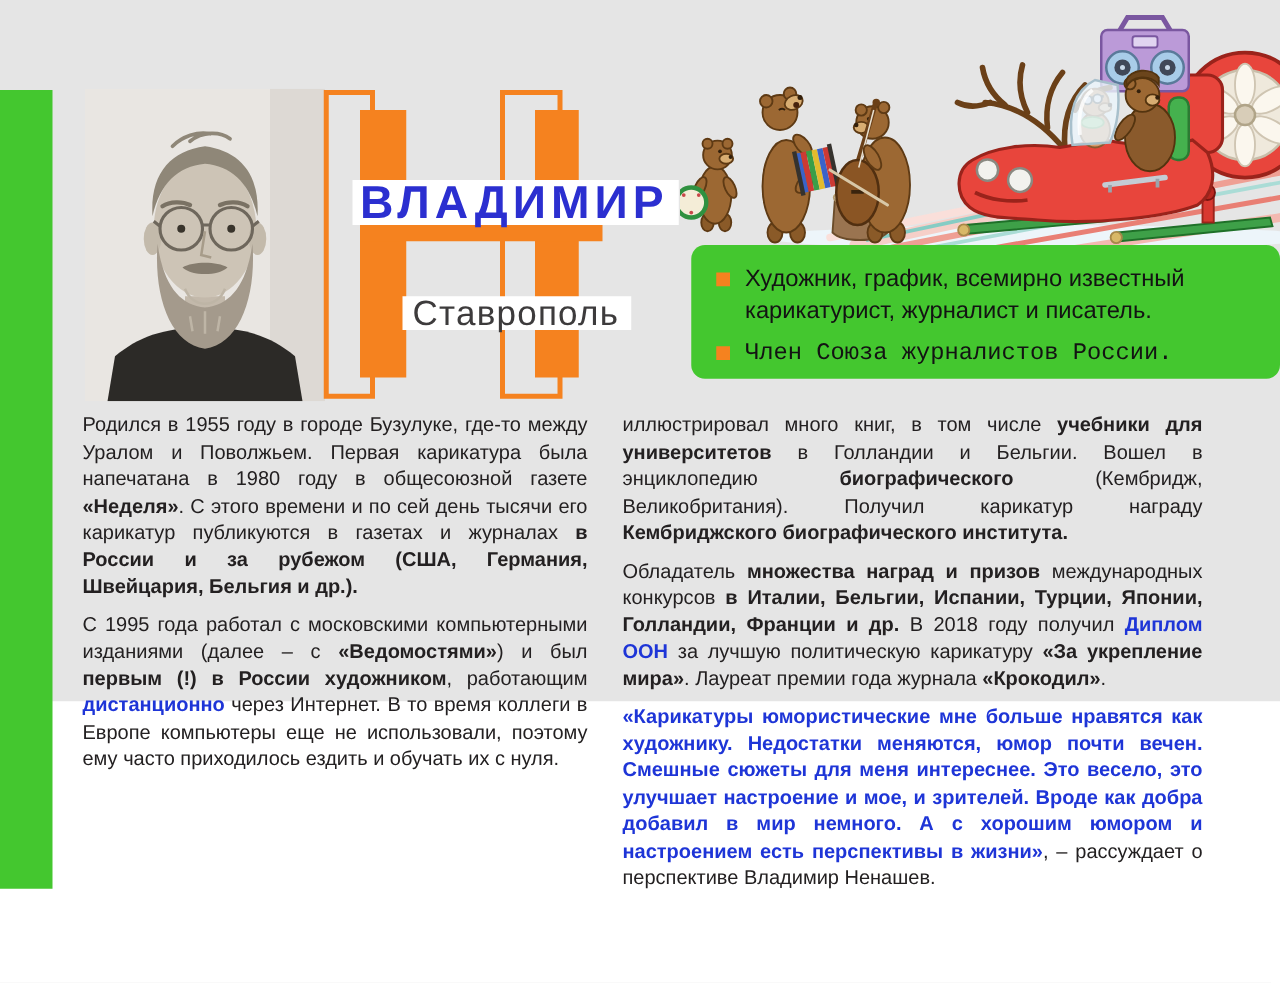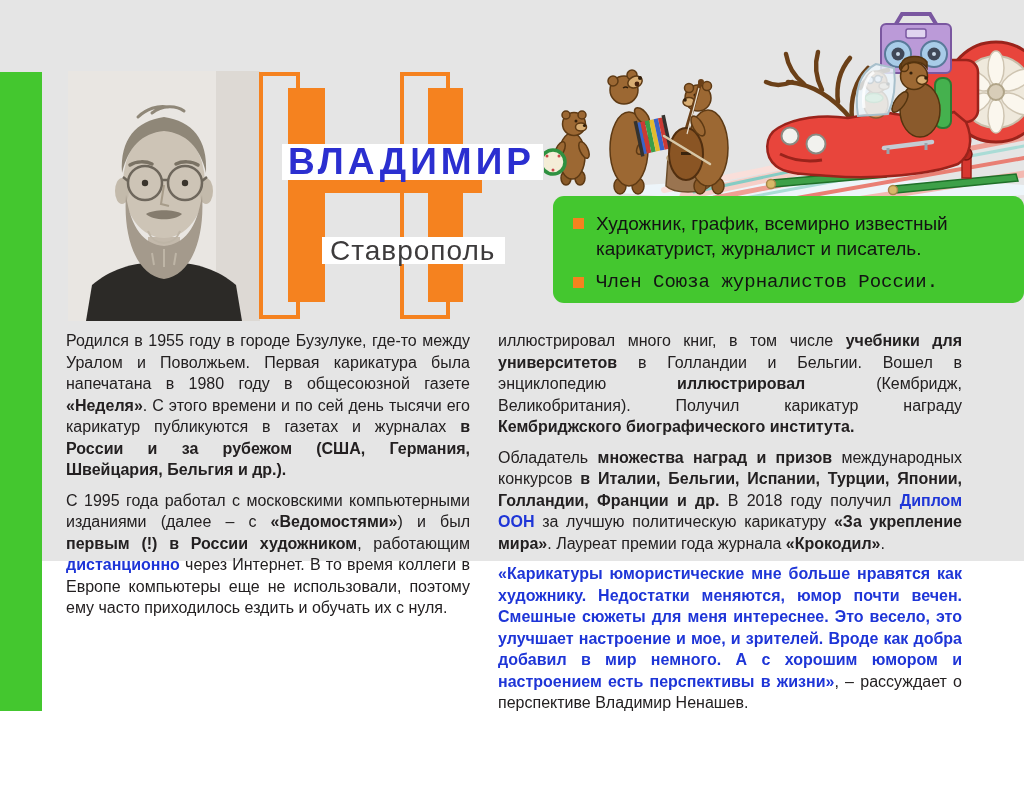--- a/index.html
+++ b/index.html
@@ -284,19 +284,19 @@
       <span class="txt">Член Союза журналистов России.</span>
     </div>
   </div>
 
   <div class="columns">
     <div class="col">
         <p class="para"><span>Родился в 1955 году в городе Бузулуке, где-то между Уралом и Поволжьем. Первая карикатура была напечатана в 1980 году в общесоюзной газете </span><span class="b">«Неделя»</span><span>. С этого времени и по сей день тысячи его карикатур публикуются в газетах и журналах </span><span class="b">в России и за рубежом (США, Германия, Швейцария, Бельгия и др.).</span></p>
         <p class="para"><span>С 1995 года работал с московскими компьютерными изданиями (далее – с </span><span class="b">«Ведомостями»</span><span>) и был </span><span class="b">первым (!) в России художником</span><span>, работающим </span><span class="b blue u">дистанционно</span><span> через Интернет. В то время коллеги в Европе компьютеры еще не использовали, поэтому ему часто приходилось ездить и обучать их с нуля.</span></p>
       </div>
     <div class="col">
-        <p class="para"><span>иллюстрировал много книг, в том числе </span><span class="b">учебники для университетов</span><span> в Голландии и Бельгии. Вошел в энциклопедию </span><span class="b">иллюстрировал</span><span> (Кембридж, Великобритания). Получил карикатур награду </span><span class="b">Кембриджского биографического института.</span></p>
+        <p class="para"><span>иллюстрировал много книг, в том числе </span><span class="b">учебники для университетов</span><span> в Голландии и Бельгии. Вошел в энциклопедию </span><span class="b">биографического</span><span> (Кембридж, Великобритания). Получил карикатур награду </span><span class="b">Кембриджского биографического института.</span></p>
         <p class="para"><span>Обладатель </span><span class="b">множества наград и призов</span><span> международных конкурсов </span><span class="b">в Италии, Бельгии, Испании, Турции, Японии, Голландии, Франции и др.</span><span> В 2018 году получил </span><span class="b blue">Диплом ООН</span><span> за лучшую политическую карикатуру </span><span class="b">«За укрепление мира»</span><span>. Лауреат премии года журнала </span><span class="b">«Крокодил»</span><span>.</span></p>
         <p class="para"><span class="b blue">«Карикатуры юмористические мне больше нравятся как художнику. Недостатки меняются, юмор почти вечен. Смешные сюжеты для меня интереснее. Это весело, это улучшает настроение и мое, и зрителей. Вроде как добра добавил в мир немного. А с хорошим юмором и настроением есть перспективы в жизни»</span><span>, – рассуждает о перспективе Владимир Ненашев.</span></p>
       </div>
   </div>
 
 </div>
 
 </body></html>

